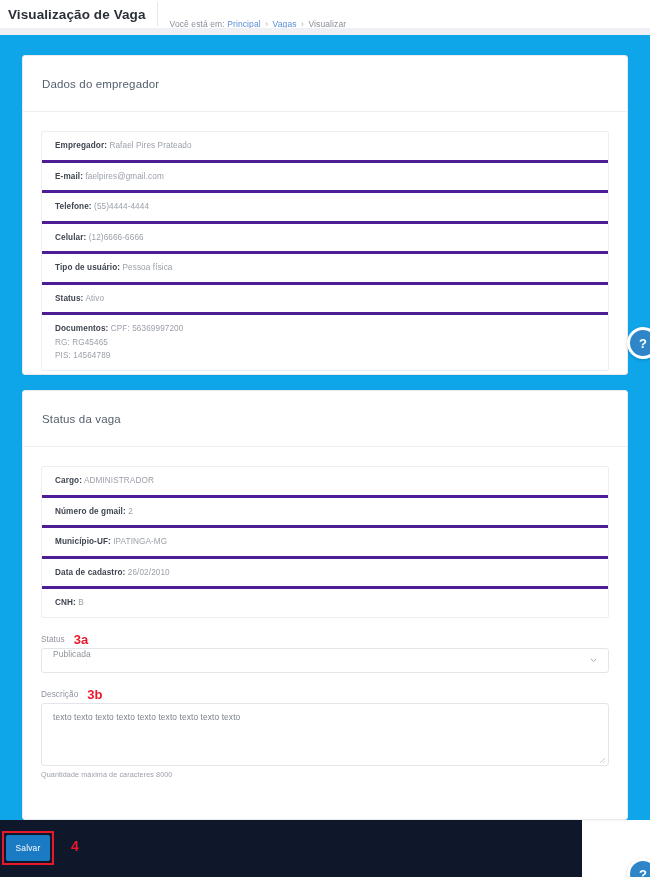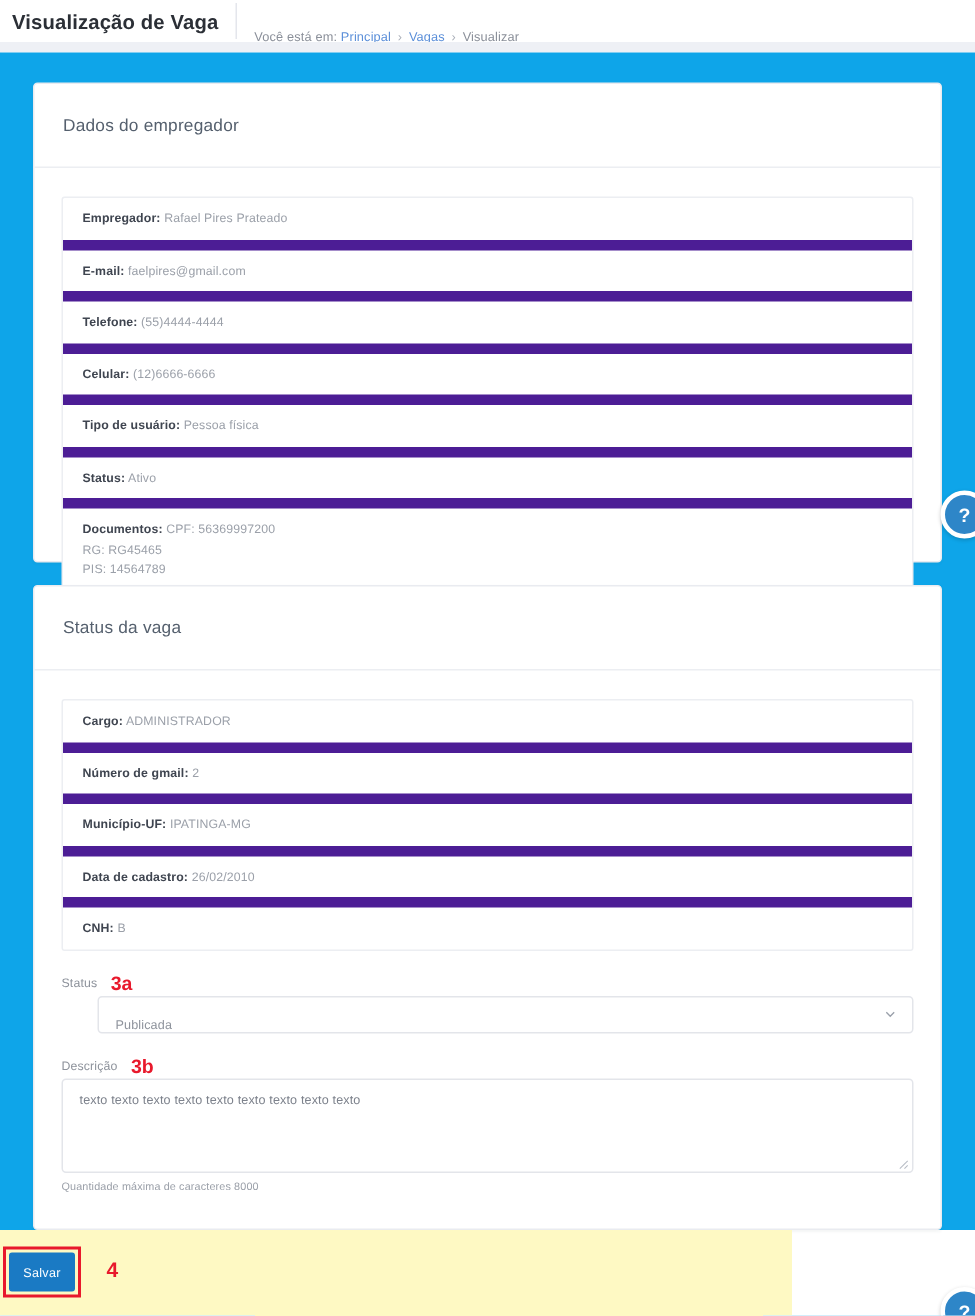--- a/index.html
+++ b/index.html
@@ -91,21 +91,21 @@
 
   
   .info-table {
     border: 1px solid #eceef2;
     border-radius: 2px;
     overflow: hidden;
     background: #fff;
   }
   .info-row {
     padding: 7px 12px 7px 13px;
-    border-bottom: 7px solid #4c1d95;
+    border-bottom: 3px solid #4c1d95;
     font-size: 8.2px;
     line-height: 13.5px;
     color: #9ba0a9;
     letter-spacing: .1px;
   }
   .info-row:last-child { border-bottom: none; }
   .info-row .lbl {
     font-weight: 700;
     color: #3f4550;
   }
@@ -133,26 +133,25 @@
     position: relative;
     top: 2px;
     line-height: 1;
   }
   .select-box {
     position: relative;
     height: 25px;
     border: 1px solid #e3e5ea;
     border-radius: 3px;
     background: #ffffff;
-    display: flex; align-items: flex-end;
+    display: flex; align-items: flex-start;
     padding-left: 11px;
     font-size: 8.4px;
     color: #8e939c;
     letter-spacing: .1px;
-    margin-left: 24px;
   }
   .select-chevron {
     position: absolute;
     right: 10px; top: 50%;
     transform: translateY(-50%);
     width: 9px; height: 9px;
     color: #9aa0aa;
   }
   .textarea-box {
     position: relative;
@@ -175,22 +174,22 @@
     font-size: 7.2px;
     color: #9ba0a9;
     margin-top: 4px;
     letter-spacing: .1px;
   }
 
   
   .actionbar {
     position: absolute;
     top: 820px; left: 0;
-    width: 528px; height: 57px;
-    background: #fef9c3;
+    width: 582px; height: 57px;
+    background: #0f172a;
     display: flex; align-items: center;
   }
   .save-highlight {
     position: absolute;
     left: 2px; top: 11px;
     width: 52px; height: 34px;
     border: 2.5px solid #e8192c;
     background: transparent;
   }
   .save-button {

